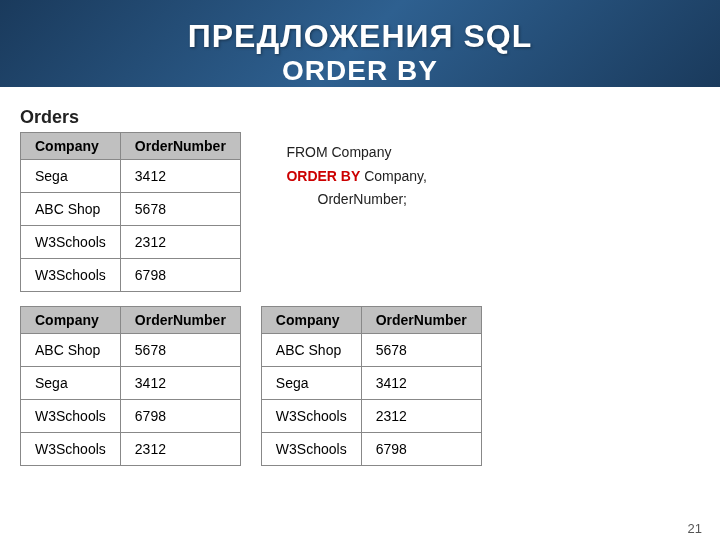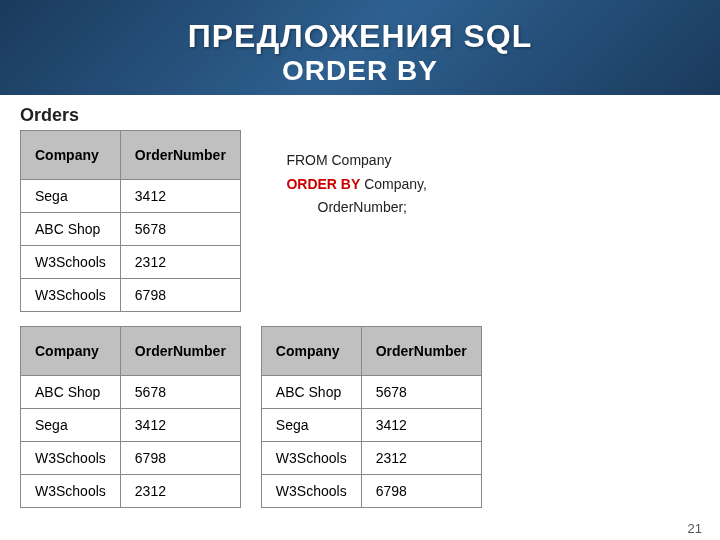--- a/index.html
+++ b/index.html
@@ -7,21 +7,21 @@
       width: 720px;
       height: 540px;
       overflow: hidden;
       font-family: Arial, sans-serif;
       background: #fff;
     }
 
     .header {
       background: linear-gradient(135deg, #1a3a5c 0%, #2e6090 50%, #1a3a5c 100%);
       width: 100%;
-      padding: 18px 0 8px 0;
+      padding: 18px 0 0 0;
       text-align: center;
     }
     .header-title {
       color: #fff;
       font-size: 32px;
       font-weight: bold;
       letter-spacing: 1px;
       text-shadow: 1px 1px 3px rgba(0,0,0,0.4);
     }
     .header-subtitle {
@@ -42,32 +42,33 @@
       display: flex;
       gap: 20px;
       align-items: flex-start;
     }
 
     .orders-label {
       font-size: 18px;
       font-weight: bold;
       color: #222;
       margin-bottom: 4px;
+      margin-top: 10px;
     }
 
     table {
       border-collapse: collapse;
       font-size: 14px;
     }
 
     table th {
       background: #c0c0c0;
       font-weight: bold;
       border: 1px solid #888;
-      padding: 16px 14px;
+      padding: 5px 14px;
       text-align: left;
     }
 
     table td {
       border: 1px solid #888;
       padding: 8px 14px;
       background: #fff;
     }
 
     .sql-box {

